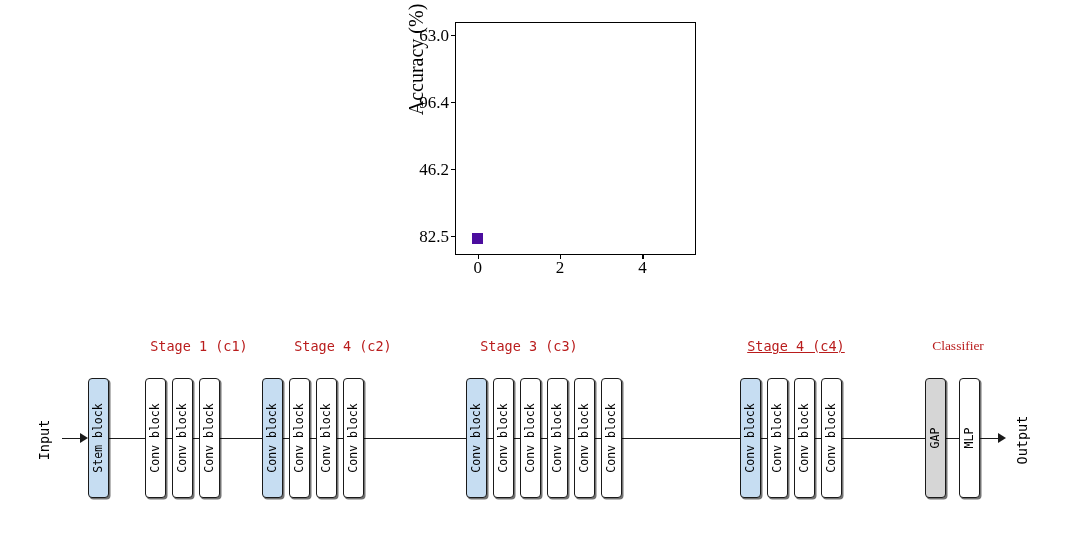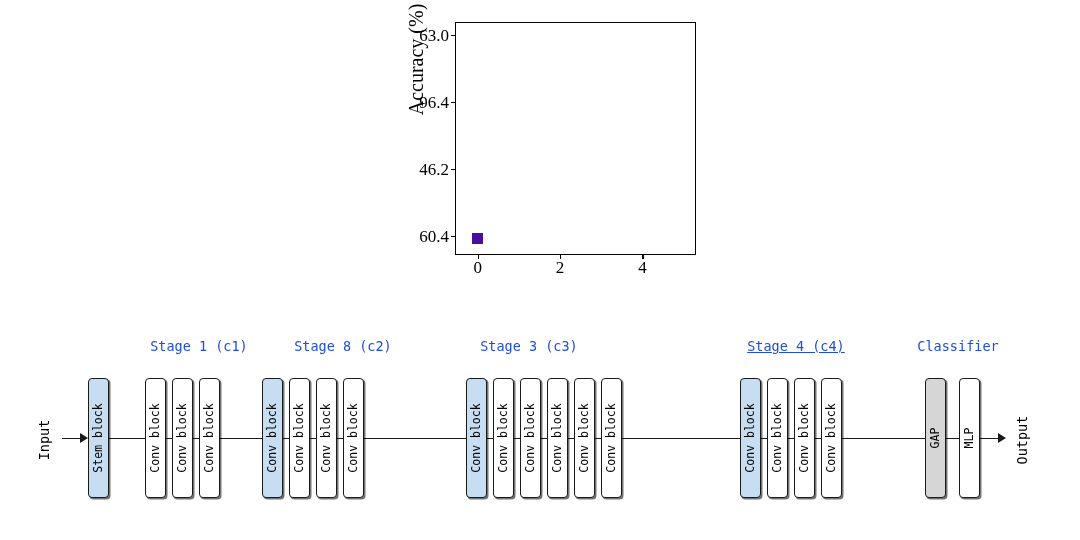--- a/index.html
+++ b/index.html
@@ -105,21 +105,21 @@
   }
   .stage-label {
     position: absolute;
     top: 18px;
     width: 200px;
     margin-left: -100px;
     text-align: center;
     font-family: "DejaVu Sans Mono", monospace;
     font-size: 13.5px;
     letter-spacing: 0px;
-    color: #1d4ed8;
+    color: #b91c1c;
   }
   .block {
     position: absolute;
     top: 58px;
     width: 21px;
     height: 120px;
     box-sizing: border-box;
     border: 1.6px solid #1a1a1a;
     border-radius: 4px;
     background: #ffffff;
@@ -173,21 +173,21 @@
 </head>
 <body>
 
 <div id="chart-figure">
 
   <div id="y-axis-label">Accuracy (%)</div>
 
   <div id="plot-frame"></div>
 
   <div id="ytick-labels">
-      <div class="ytick-label" style="top: 227.753px; right: 261px; width: 56px;">60.4</div>
+      <div class="ytick-label" style="top: 227.753px; right: 261px; width: 56px;">82.5</div>
       <div class="ytick-label" style="top: 160.799px; right: 261px; width: 56px;">46.2</div>
       <div class="ytick-label" style="top: 93.8448px; right: 261px; width: 56px;">96.4</div>
       <div class="ytick-label" style="top: 26.8908px; right: 261px; width: 56px;">63.0</div>
     </div>
   <div id="ytick-marks">
       <div class="ytick-mark" style="left: 71px; top: 236.253px;"></div>
       <div class="ytick-mark" style="left: 71px; top: 169.299px;"></div>
       <div class="ytick-mark" style="left: 71px; top: 102.345px;"></div>
       <div class="ytick-mark" style="left: 71px; top: 35.3908px;"></div>
     </div>
@@ -204,24 +204,24 @@
   <div id="data-markers">
       <div class="data-marker" style="left: 97.6581px; top: 238.931px; background: rgb(75, 13, 158);"></div>
     </div>
 
 </div>
 
 <div id="diagram">
 
   <div id="stage-labels">
       <div class="stage-label" style="left: 199px;">Stage 1 (c1)</div>
-      <div class="stage-label" style="left: 343px;">Stage 8 (c2)</div>
+      <div class="stage-label" style="left: 343px;">Stage 4 (c2)</div>
       <div class="stage-label" style="left: 529px;">Stage 3 (c3)</div>
       <div class="stage-label" style="left: 796px; text-decoration: underline;">Stage 4 (c4)</div>
-      <div class="stage-label" style="left: 958px;">Classifier</div>
+      <div class="stage-label" style="left: 958px; font-family: Liberation Serif, serif;">Classifier</div>
     </div>
 
   <div id="connectors">
       <div class="connector" style="left: 109px; width: 36px;"></div>
       <div class="connector" style="left: 166px; width: 6px;"></div>
       <div class="connector" style="left: 193px; width: 6px;"></div>
       <div class="connector" style="left: 220px; width: 42px;"></div>
       <div class="connector" style="left: 283px; width: 6px;"></div>
       <div class="connector" style="left: 310px; width: 6px;"></div>
       <div class="connector" style="left: 337px; width: 6px;"></div>

